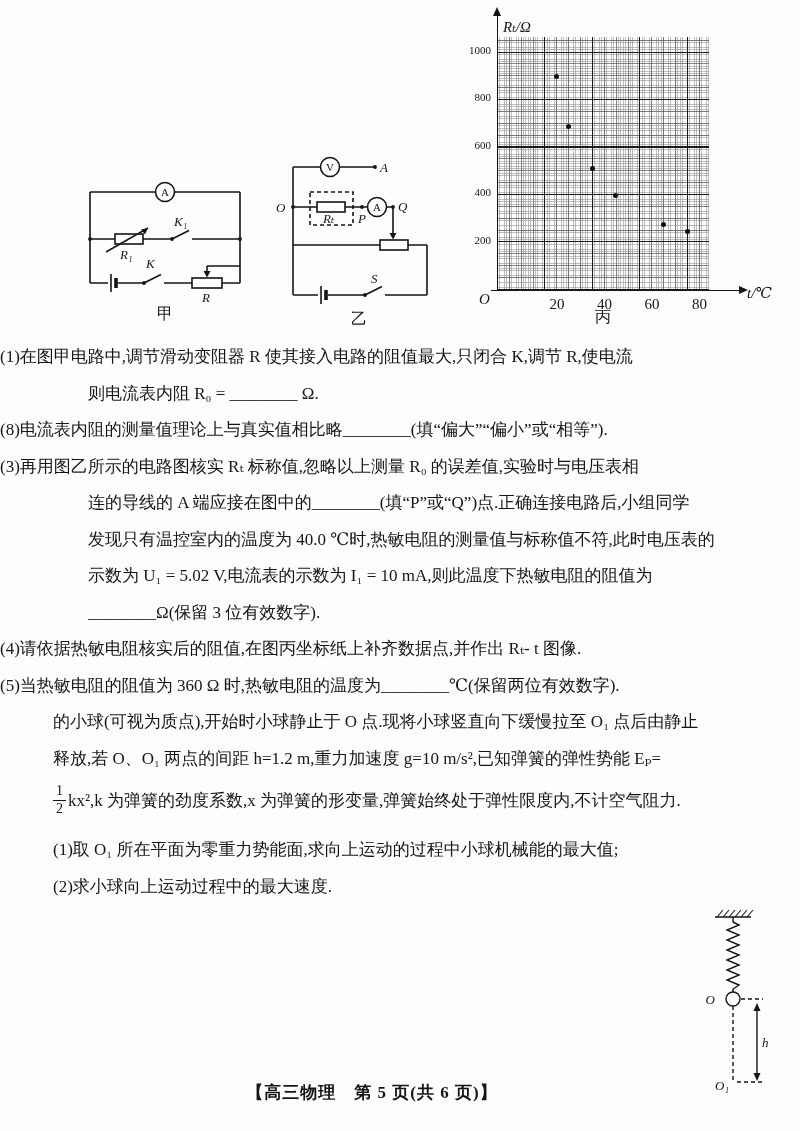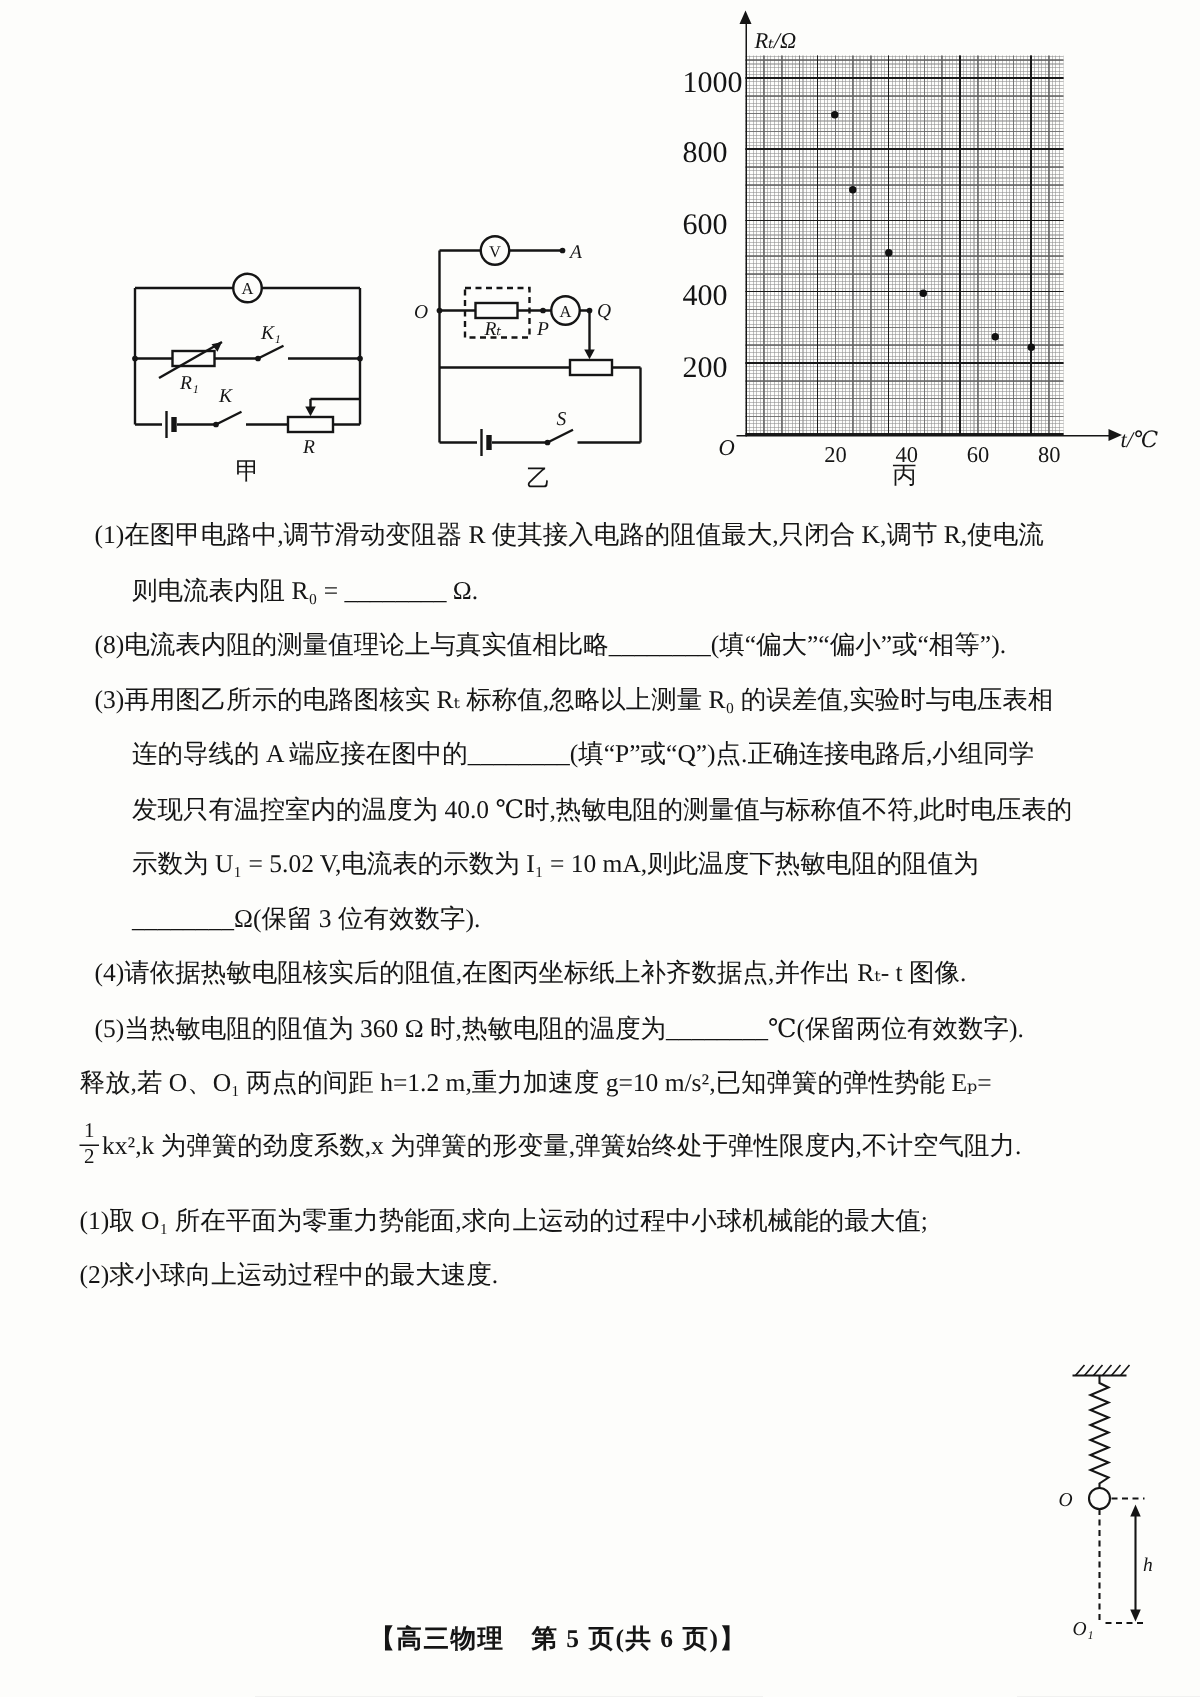--- a/index.html
+++ b/index.html
@@ -4,21 +4,21 @@
 <style>
   html,body{margin:0;padding:0;background:#e8e8e8;}
   .page{
     position:relative;width:800px;height:1131px;margin:0 auto;
     background:#fdfdfb;overflow:hidden;
     font-family:"Liberation Serif","DejaVu Serif",serif;color:#151515;
   }
   
   .textbody{position:absolute;left:0;top:339px;width:800px;}
   .tline{height:36.5px;line-height:36.5px;font-size:17px;white-space:nowrap;}
-  .ind-q1{padding-left:63px;}   
+  .ind-q1{}   
   .ind-q2{padding-left:88px;}   
   .ind-131{padding-left:30px;}  
   .ind-132{padding-left:53px;}  
   .fracline{height:46px;display:flex;align-items:center;font-size:17px;white-space:nowrap;}
   .frac{display:inline-block;text-align:center;font-size:14px;line-height:1.15;margin-right:2px;vertical-align:middle;}
   .frac .num{display:block;border-bottom:1.2px solid #151515;padding:0 3px;}
   .frac .den{display:block;padding:0 3px;}
   .subq1{margin-top:9px;}
   
   .graph{position:absolute;left:455px;top:8px;width:345px;height:330px;}
@@ -33,21 +33,21 @@
       repeating-linear-gradient(to right, rgba(140,140,140,.55) 0 0.7px, transparent 0.7px 2.375px);
   }
   .axis-y{position:absolute;left:41.5px;top:6px;width:1.6px;height:277px;background:#151515;}
   .axis-x{position:absolute;left:36px;top:281.5px;width:250px;height:1.6px;background:#151515;}
   .arr-up{position:absolute;left:37.6px;top:-1px;width:0;height:0;
     border-left:4.5px solid transparent;border-right:4.5px solid transparent;border-bottom:9px solid #151515;}
   .arr-right{position:absolute;left:284px;top:277.8px;width:0;height:0;
     border-top:4.5px solid transparent;border-bottom:4.5px solid transparent;border-left:9px solid #151515;}
   .dot{position:absolute;width:5px;height:5px;border-radius:50%;background:#111;}
   .xtick{position:absolute;top:288px;width:28px;text-align:left;font-size:15px;margin-left:19px;}
-  .ytick{position:absolute;left:0px;width:36px;text-align:left;font-size:20px;}
+  .ytick{position:absolute;left:0px;width:36px;text-align:right;font-size:11px;}
   .ax-label{position:absolute;font-size:15px;font-style:italic;}
   .origin{position:absolute;left:24px;top:283px;font-size:15px;font-style:italic;}
   .fig-cap{position:absolute;font-size:16px;}
   .cap-bing{left:42px;top:299px;width:212px;text-align:center;}
   
   svg{position:absolute;overflow:visible;}
   svg text{font-family:"Liberation Serif","DejaVu Serif",serif;}
   .var{font-style:italic;font-size:13px;fill:#151515;}
   .cap{font-size:16px;fill:#151515;}
   .meter{font-size:11px;fill:#151515;font-style:normal;}
@@ -155,20 +155,21 @@
     <div class="tline ind-q1">(1)在图甲电路中,调节滑动变阻器 R 使其接入电路的阻值最大,只闭合 K,调节 R,使电流</div>
     <div class="tline ind-q2">则电流表内阻 R₀ = ________ Ω.</div>
     <div class="tline ind-q1">(8)电流表内阻的测量值理论上与真实值相比略________(填“偏大”“偏小”或“相等”).</div>
     <div class="tline ind-q1">(3)再用图乙所示的电路图核实 Rₜ 标称值,忽略以上测量 R₀ 的误差值,实验时与电压表相</div>
     <div class="tline ind-q2">连的导线的 A 端应接在图中的________(填“P”或“Q”)点.正确连接电路后,小组同学</div>
     <div class="tline ind-q2">发现只有温控室内的温度为 40.0 ℃时,热敏电阻的测量值与标称值不符,此时电压表的</div>
     <div class="tline ind-q2">示数为 U₁ = 5.02 V,电流表的示数为 I₁ = 10 mA,则此温度下热敏电阻的阻值为</div>
     <div class="tline ind-q2">________Ω(保留 3 位有效数字).</div>
     <div class="tline ind-q1">(4)请依据热敏电阻核实后的阻值,在图丙坐标纸上补齐数据点,并作出 Rₜ- t 图像.</div>
     <div class="tline ind-q1">(5)当热敏电阻的阻值为 360 Ω 时,热敏电阻的温度为________℃(保留两位有效数字).</div>
+    <div class="tline ind-132">的小球(可视为质点),开始时小球静止于 O 点.现将小球竖直向下缓慢拉至 O₁ 点后由静止</div>
     <div class="tline ind-132">释放,若 O、O₁ 两点的间距 h=1.2 m,重力加速度 g=10 m/s²,已知弹簧的弹性势能 Eₚ=</div>
     <div class="fracline ind-132">
       <span class="frac">
         <span class="num">1</span>
         <span class="den">2</span>
       </span>
       <span>kx²,k 为弹簧的劲度系数,x 为弹簧的形变量,弹簧始终处于弹性限度内,不计空气阻力.</span>
     </div>
     <div class="tline ind-132 subq1">(1)取 O₁ 所在平面为零重力势能面,求向上运动的过程中小球机械能的最大值;</div>
     <div class="tline ind-132">(2)求小球向上运动过程中的最大速度.</div>

